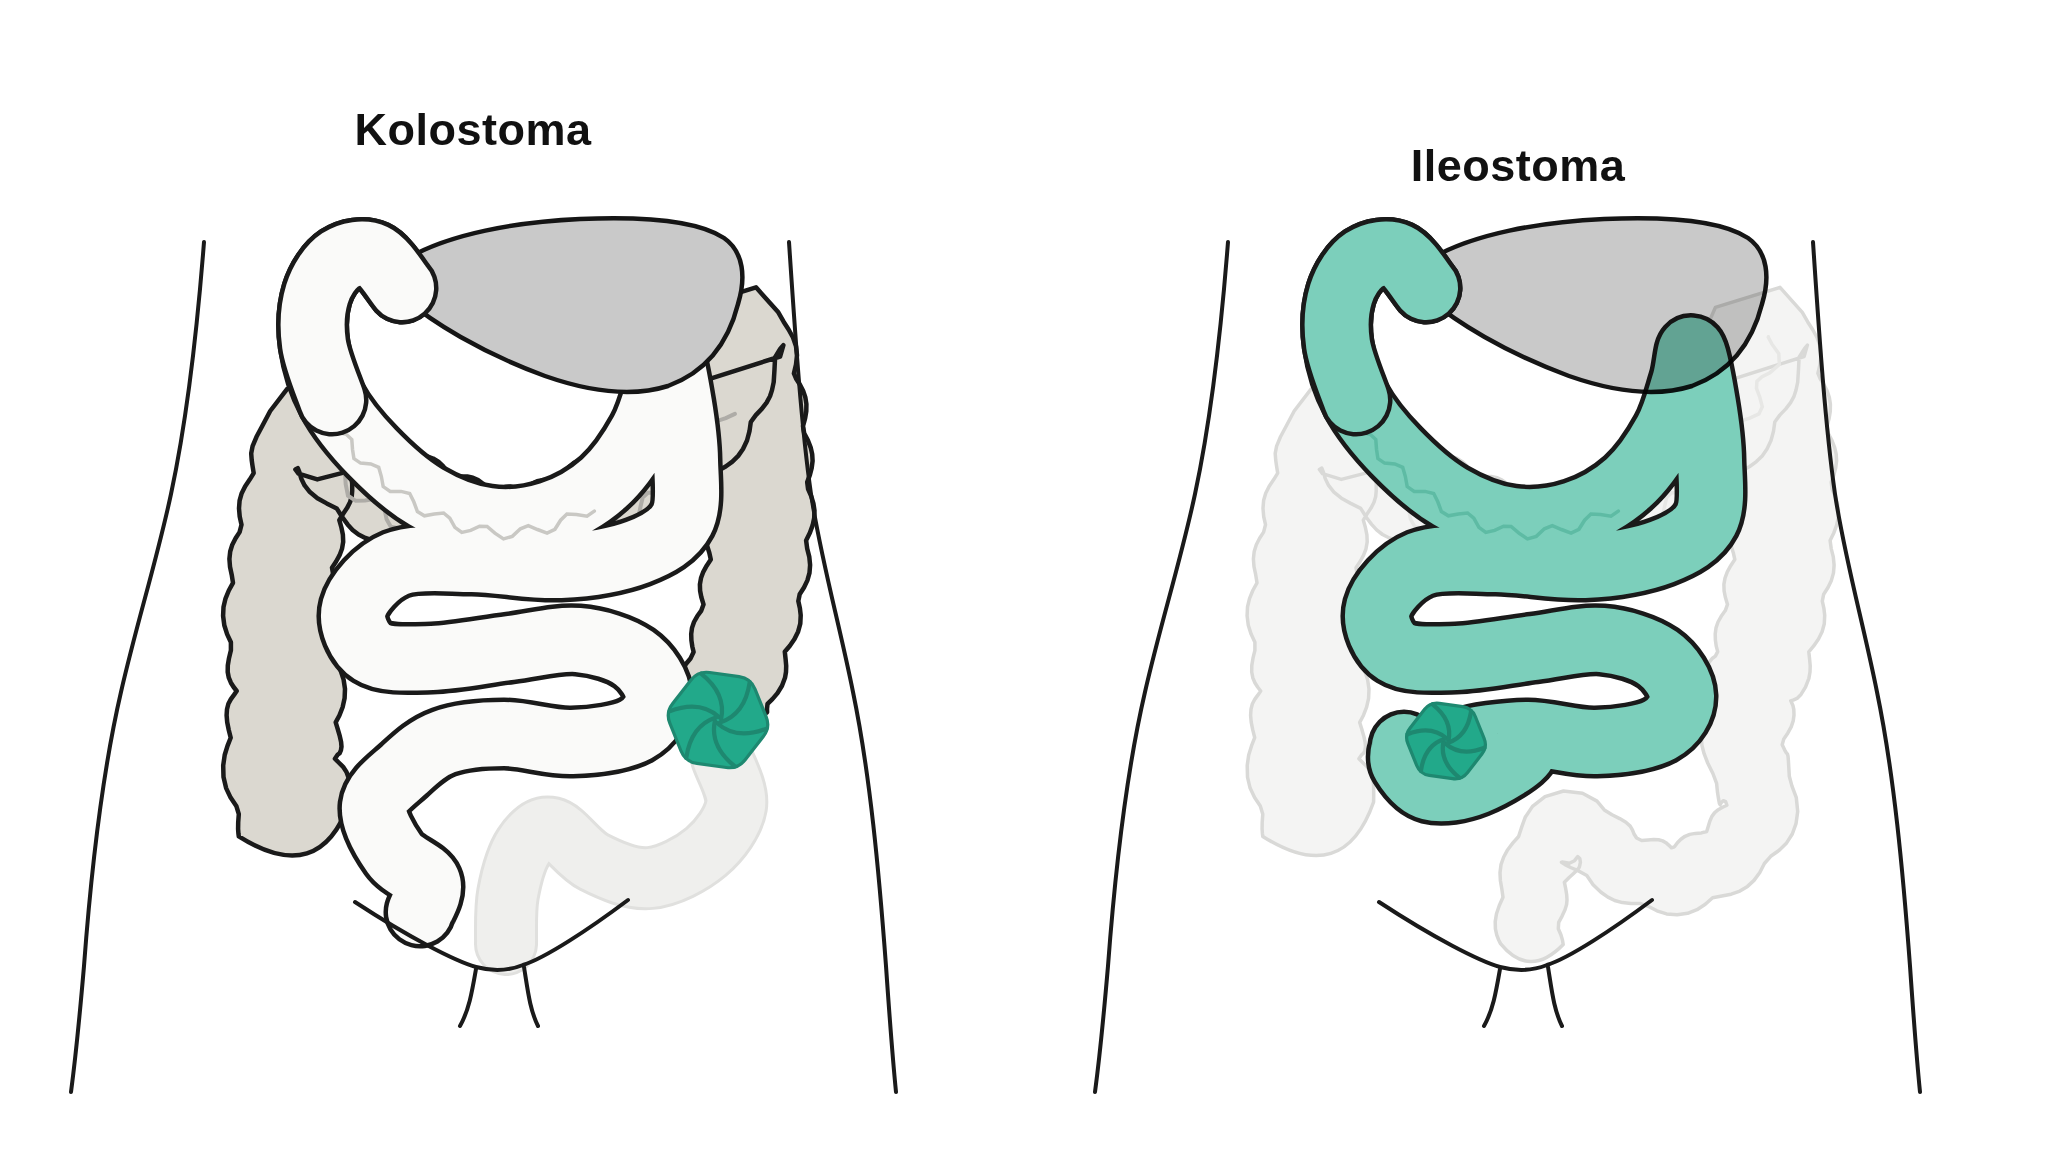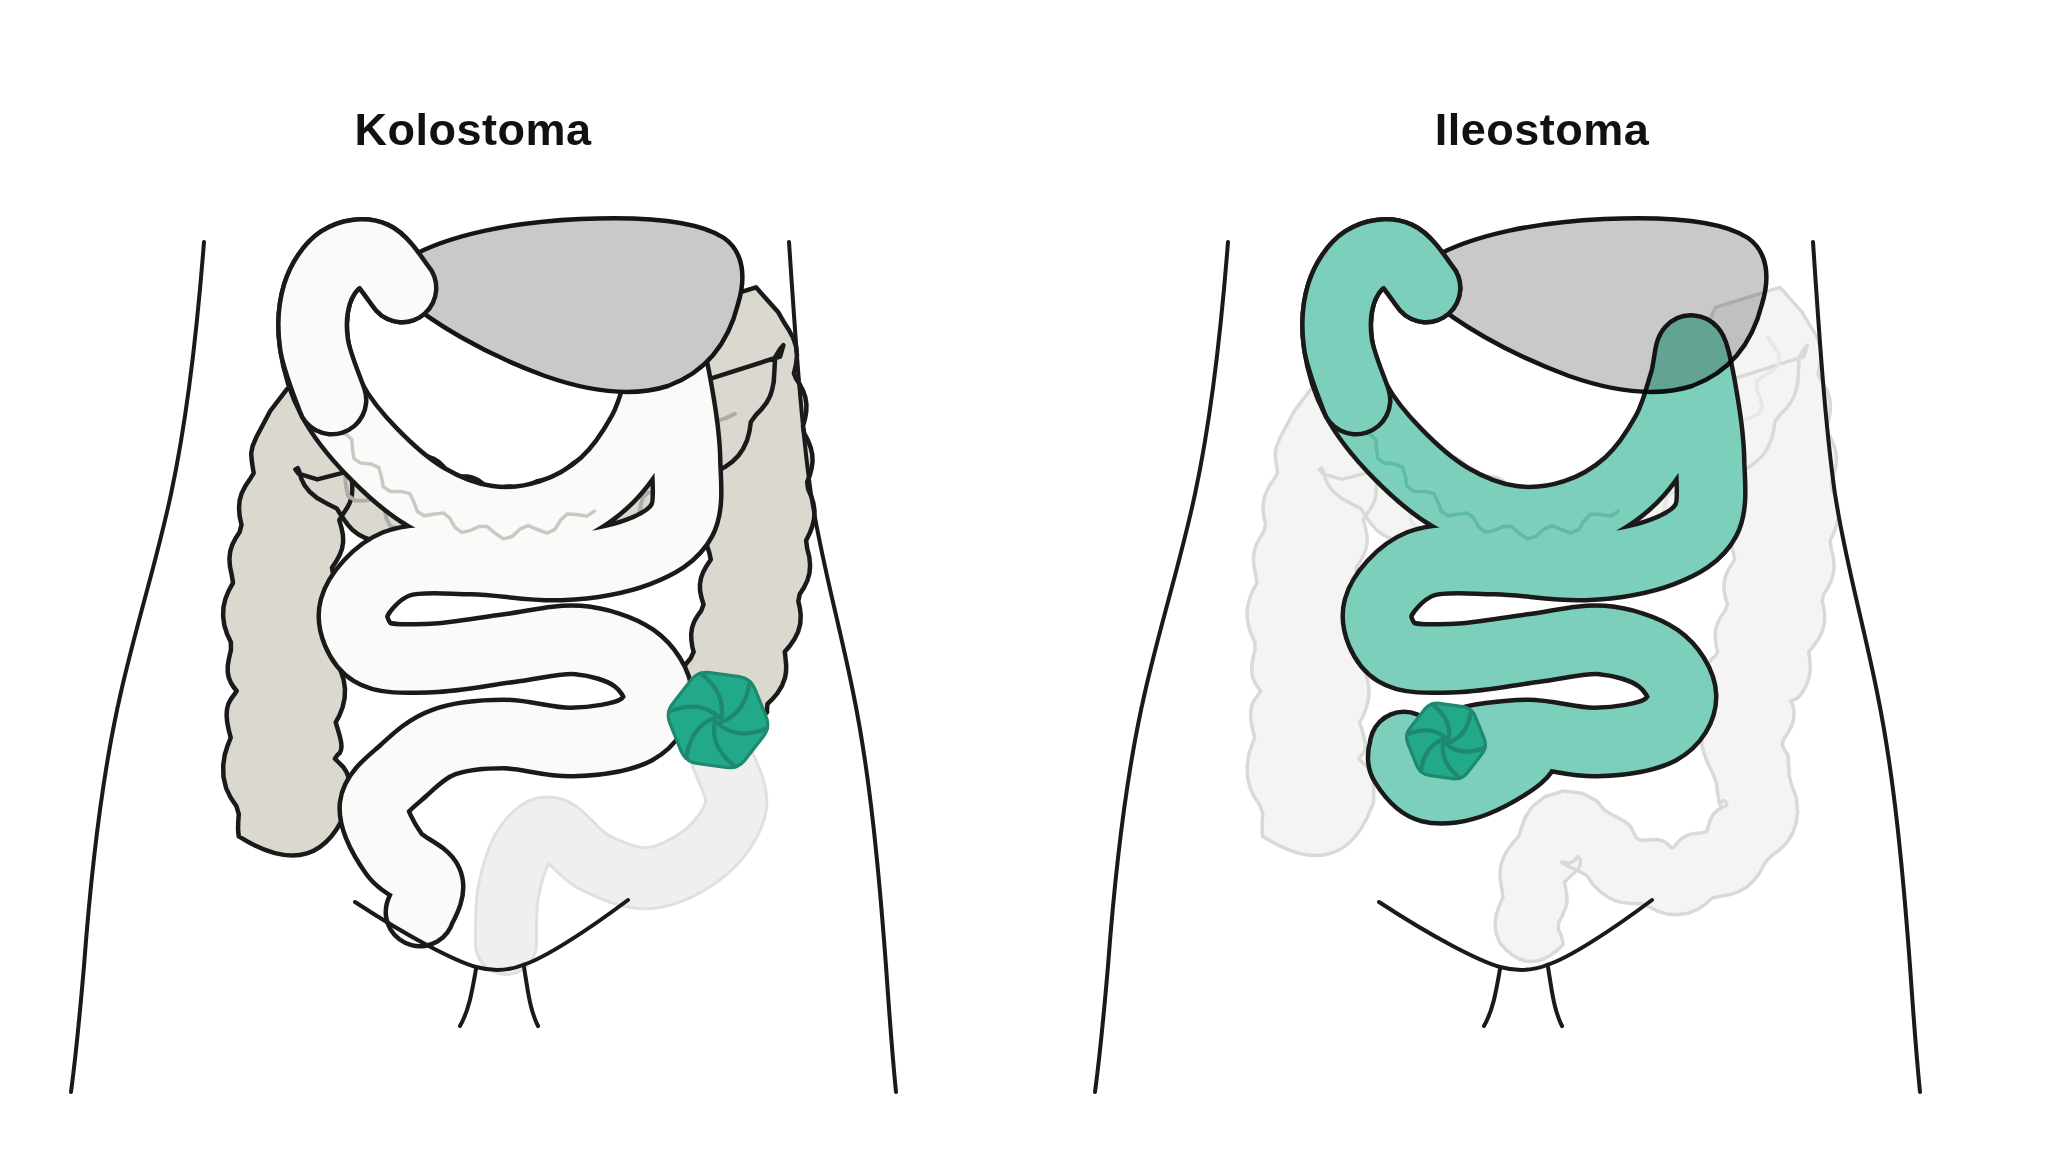--- a/index.html
+++ b/index.html
@@ -1,21 +1,21 @@
 <!DOCTYPE html>
 <html><head>
 <meta charset="utf-8">
 <style>
   html,body{margin:0;padding:0;background:#fff;}
   #stage{position:relative;width:2048px;height:1152px;background:#fff;overflow:hidden;
          font-family:"Liberation Sans", sans-serif;}
   .fig-title{position:absolute;top:104px;font-size:45px;font-weight:700;color:#111;
              text-align:center;letter-spacing:.5px;}
   #title-left{left:0;width:946px;}
-  #title-right{left:1068px;width:948px;}
+  #title-right{left:1044px;width:948px;margin-top:36px;}
   svg.fig{position:absolute;top:0;width:1024px;height:1152px;}
   #fig0{left:0;} #fig1{left:1024px;}
 </style>
 </head>
 <body>
 
 <div id="stage" style="background: rgb(255, 255, 255);">
   <div class="fig-title" id="title-left" style="color: rgb(17, 17, 17);">Kolostoma</div>
   <div class="fig-title" id="title-right" style="color: rgb(17, 17, 17);">Ileostoma</div>
   <svg class="fig" id="fig0" viewBox="0 0 1024 1152">

